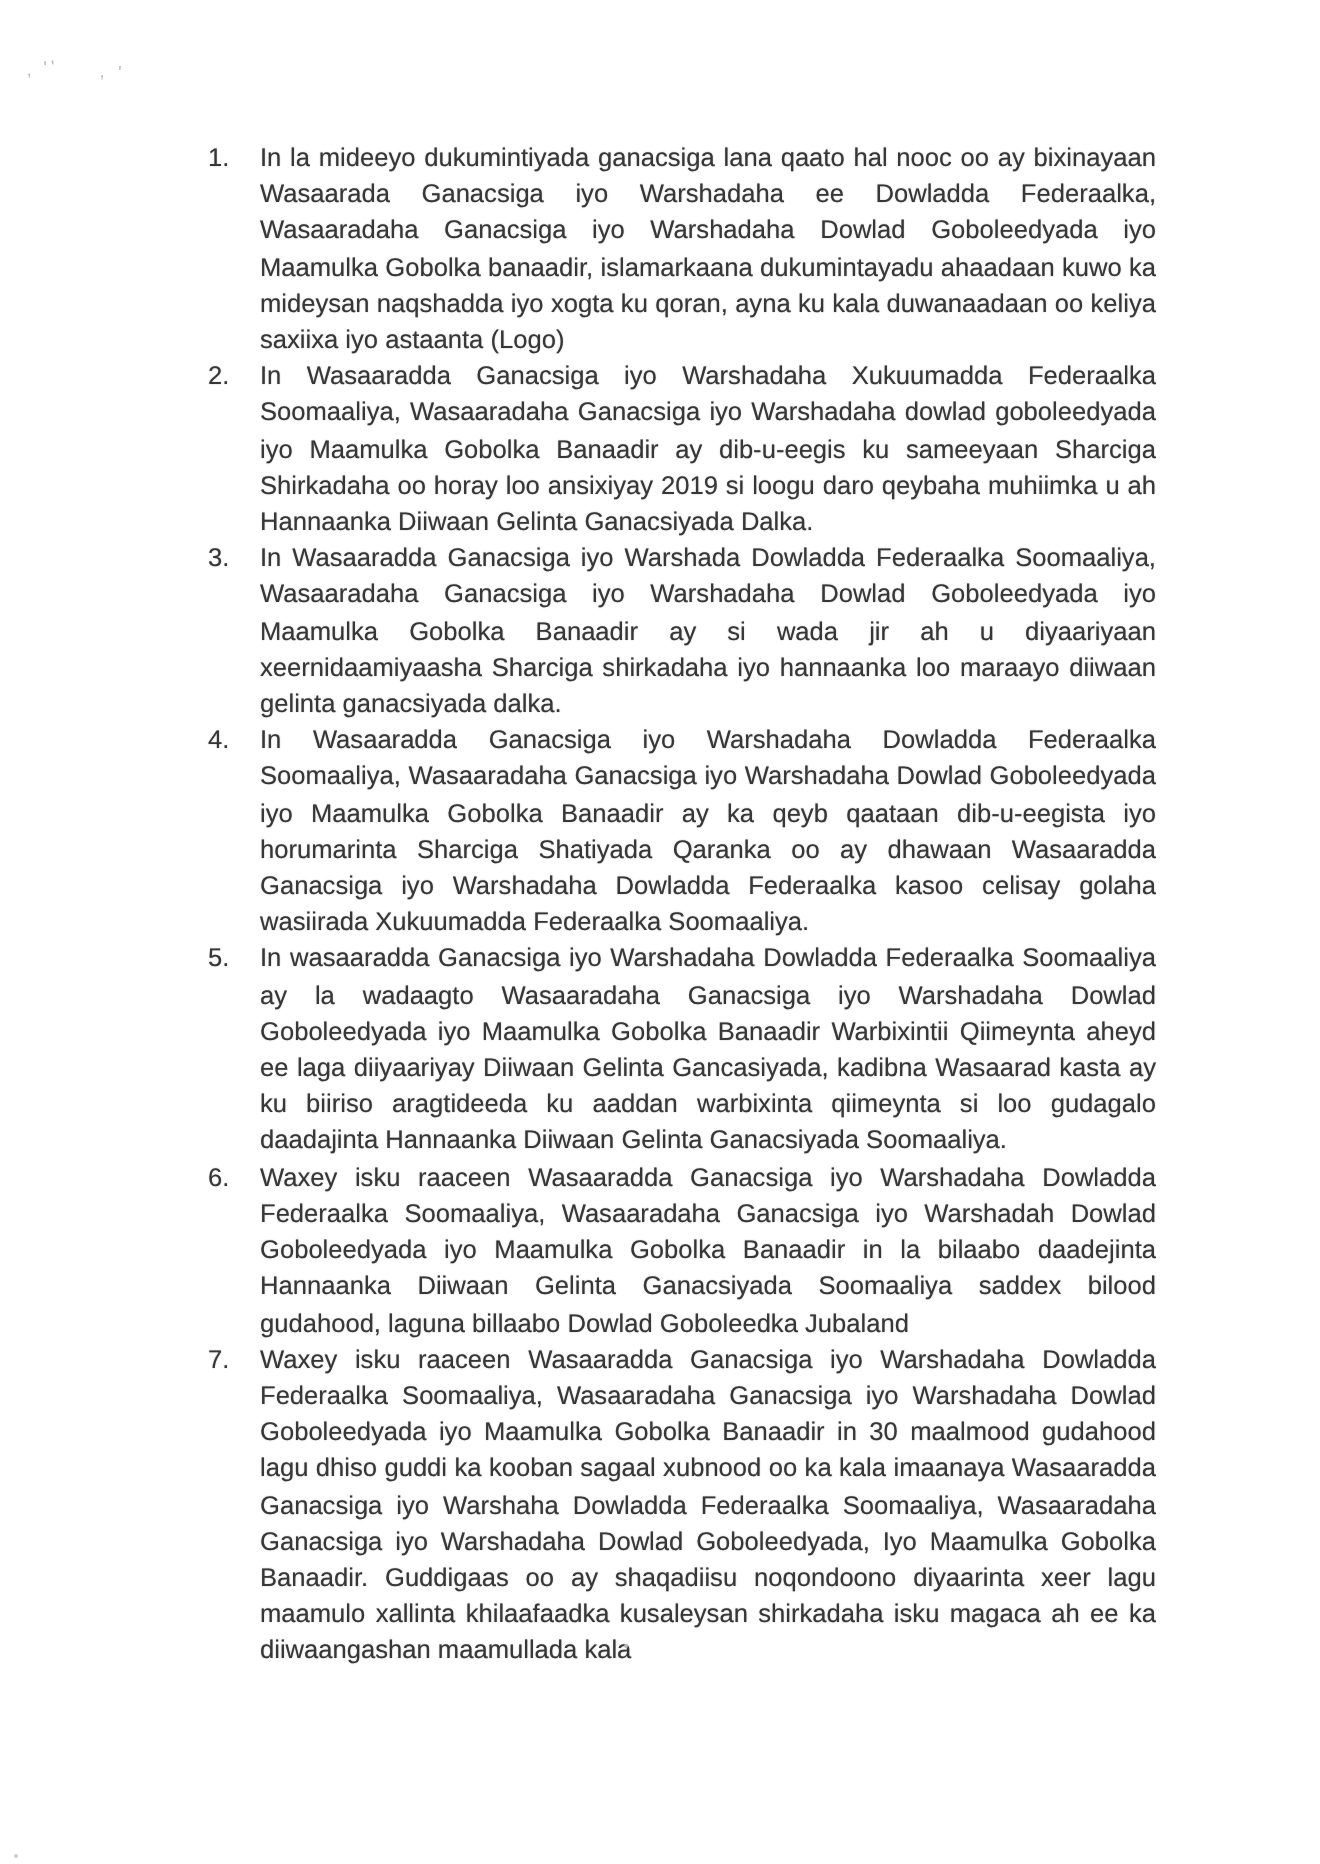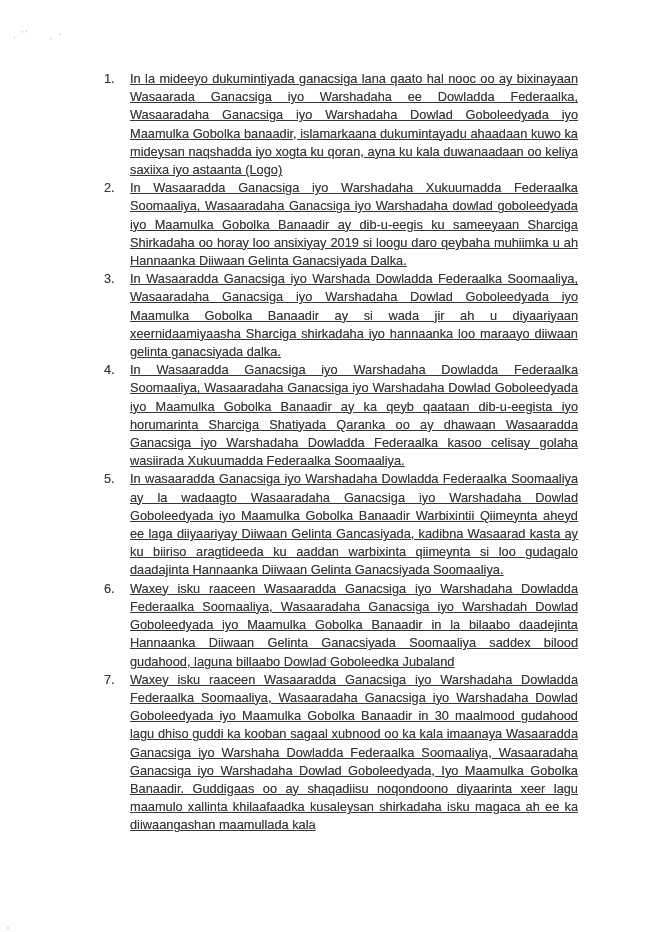--- a/index.html
+++ b/index.html
@@ -30,21 +30,20 @@
     text-shadow: 0 0 0.6px rgba(55, 55, 55, 0.55);
   }
   .num {
     flex: 0 0 26px;
     width: 26px;
   }
   .txt {
     flex: 1;
     text-align: justify;
     text-justify: inter-word;
-    text-decoration: underline;
   }
   .artifact {
     position: absolute;
     color: #8a8a8a;
     opacity: 0.6;
     font-size: 9px;
     letter-spacing: 2px;
     white-space: pre;
   }
   .artifact.a1 { left: 13px; top: 29px; transform: rotate(-6deg); }

